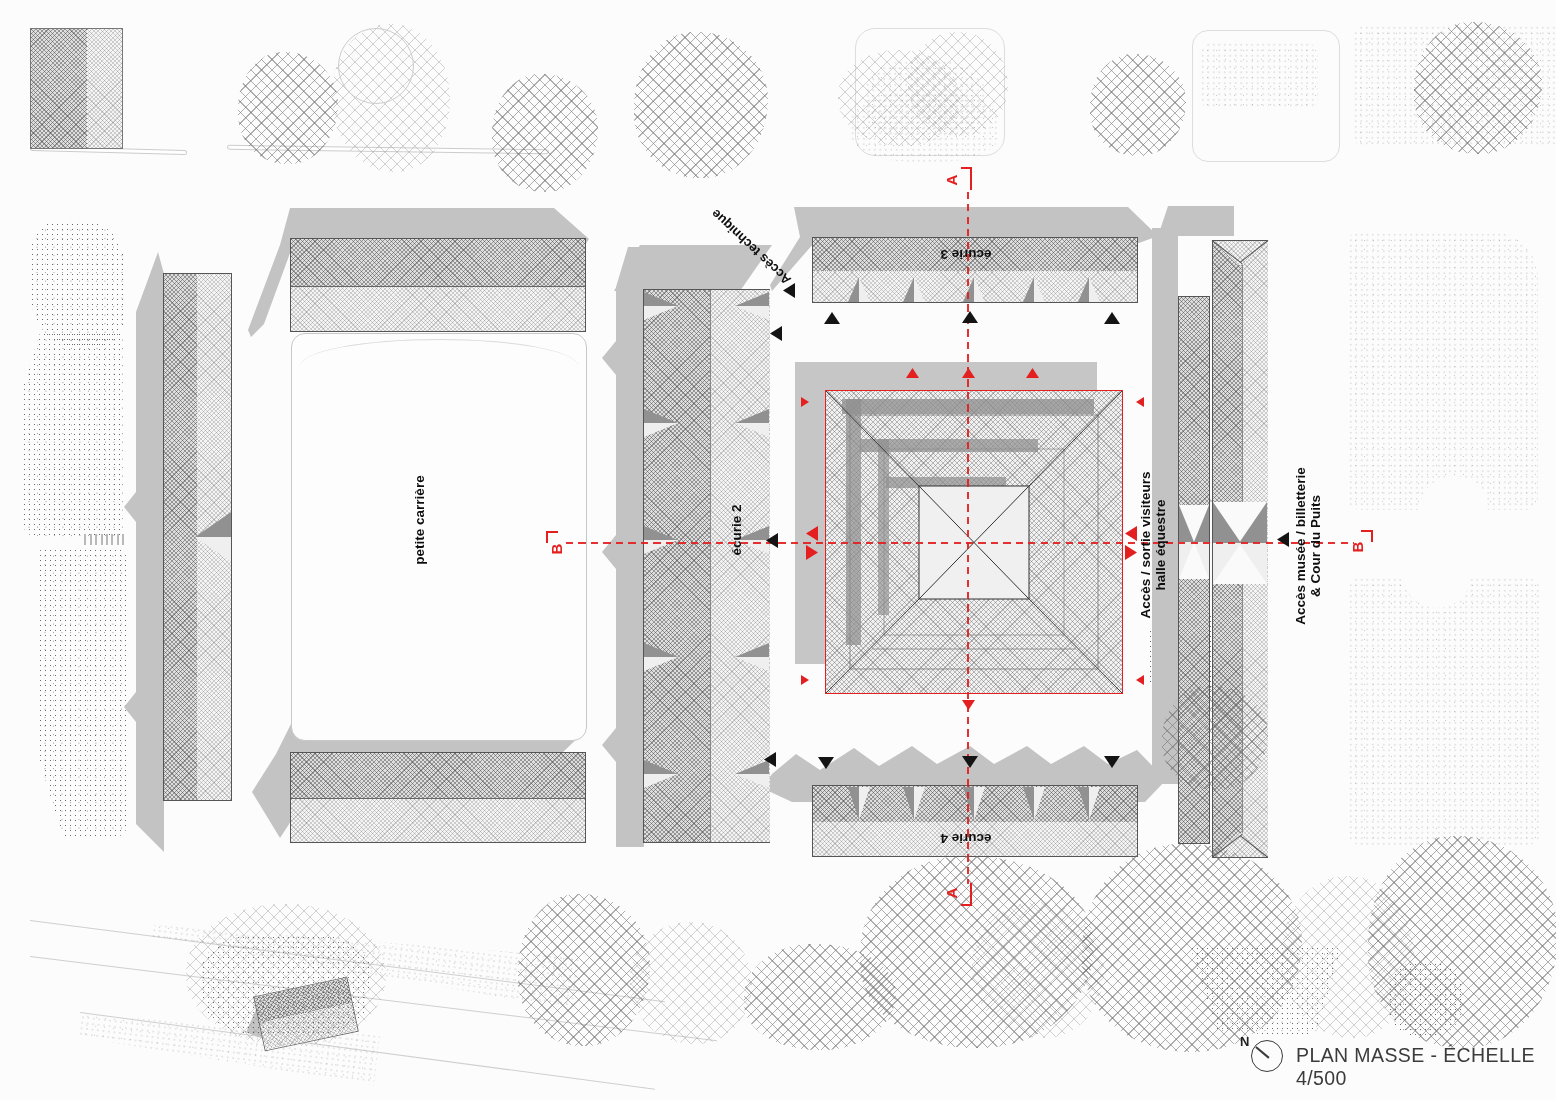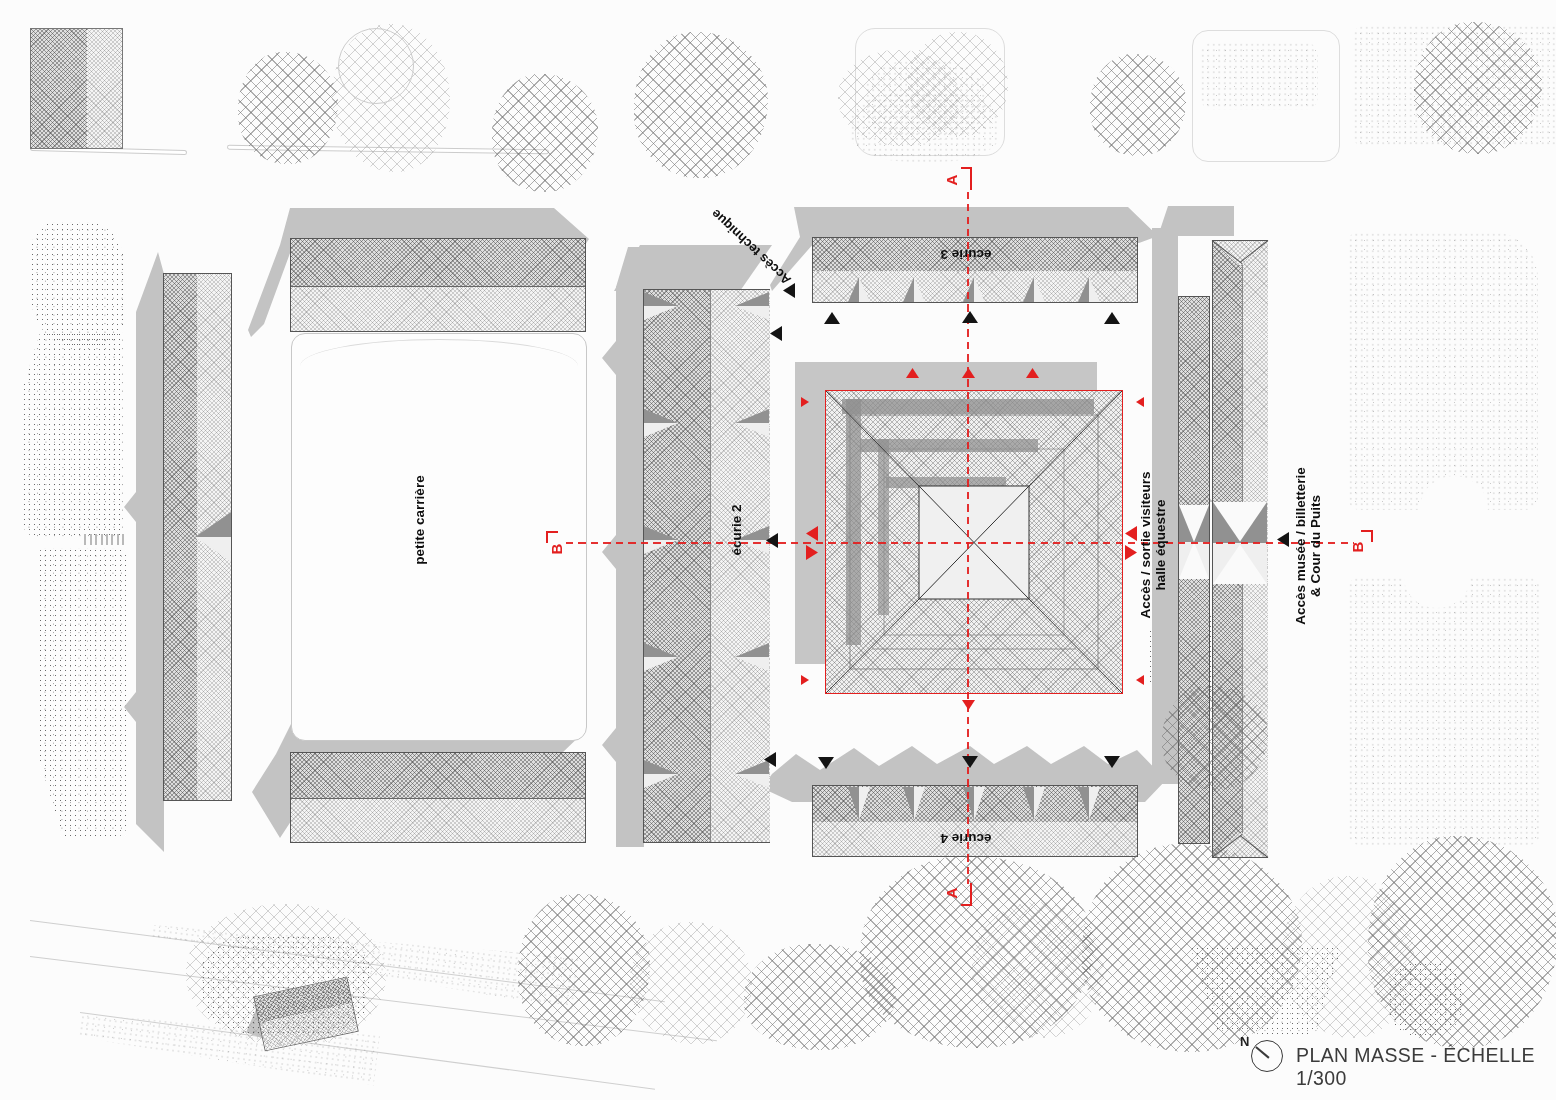--- a/index.html
+++ b/index.html
@@ -314,15 +314,15 @@
     <div>halle équestre</div>
   </div>
   <div class="lbl lbl2" style="left:1308px;top:546px;">
     <div>Accès musée / billetterie</div>
     <div>&amp; Cour du Puits</div>
   </div>
 
   <div class="abs" style="left:1240px;top:1034px;font-size:13px;font-weight:bold;color:#222;">N</div>
   <div class="abs" style="left:1251px;top:1040px;width:30px;height:30px;border:1.6px solid #3a3a3a;border-radius:50%;"></div>
   <div class="abs" style="left:1256px;top:1046px;width:17px;height:1.7px;background:#3a3a3a;transform:rotate(40deg);transform-origin:left center;"></div>
-  <div class="abs" style="left:1296px;top:1044px;font-size:19.5px;letter-spacing:.4px;color:#3b3b3b;">PLAN MASSE - ÉCHELLE 1/300</div>
+  <div class="abs" style="left:1296px;top:1044px;font-size:19.5px;letter-spacing:.4px;color:#3b3b3b;">PLAN MASSE - ÉCHELLE 4/500</div>
 
 </div>
 
 </body></html>

